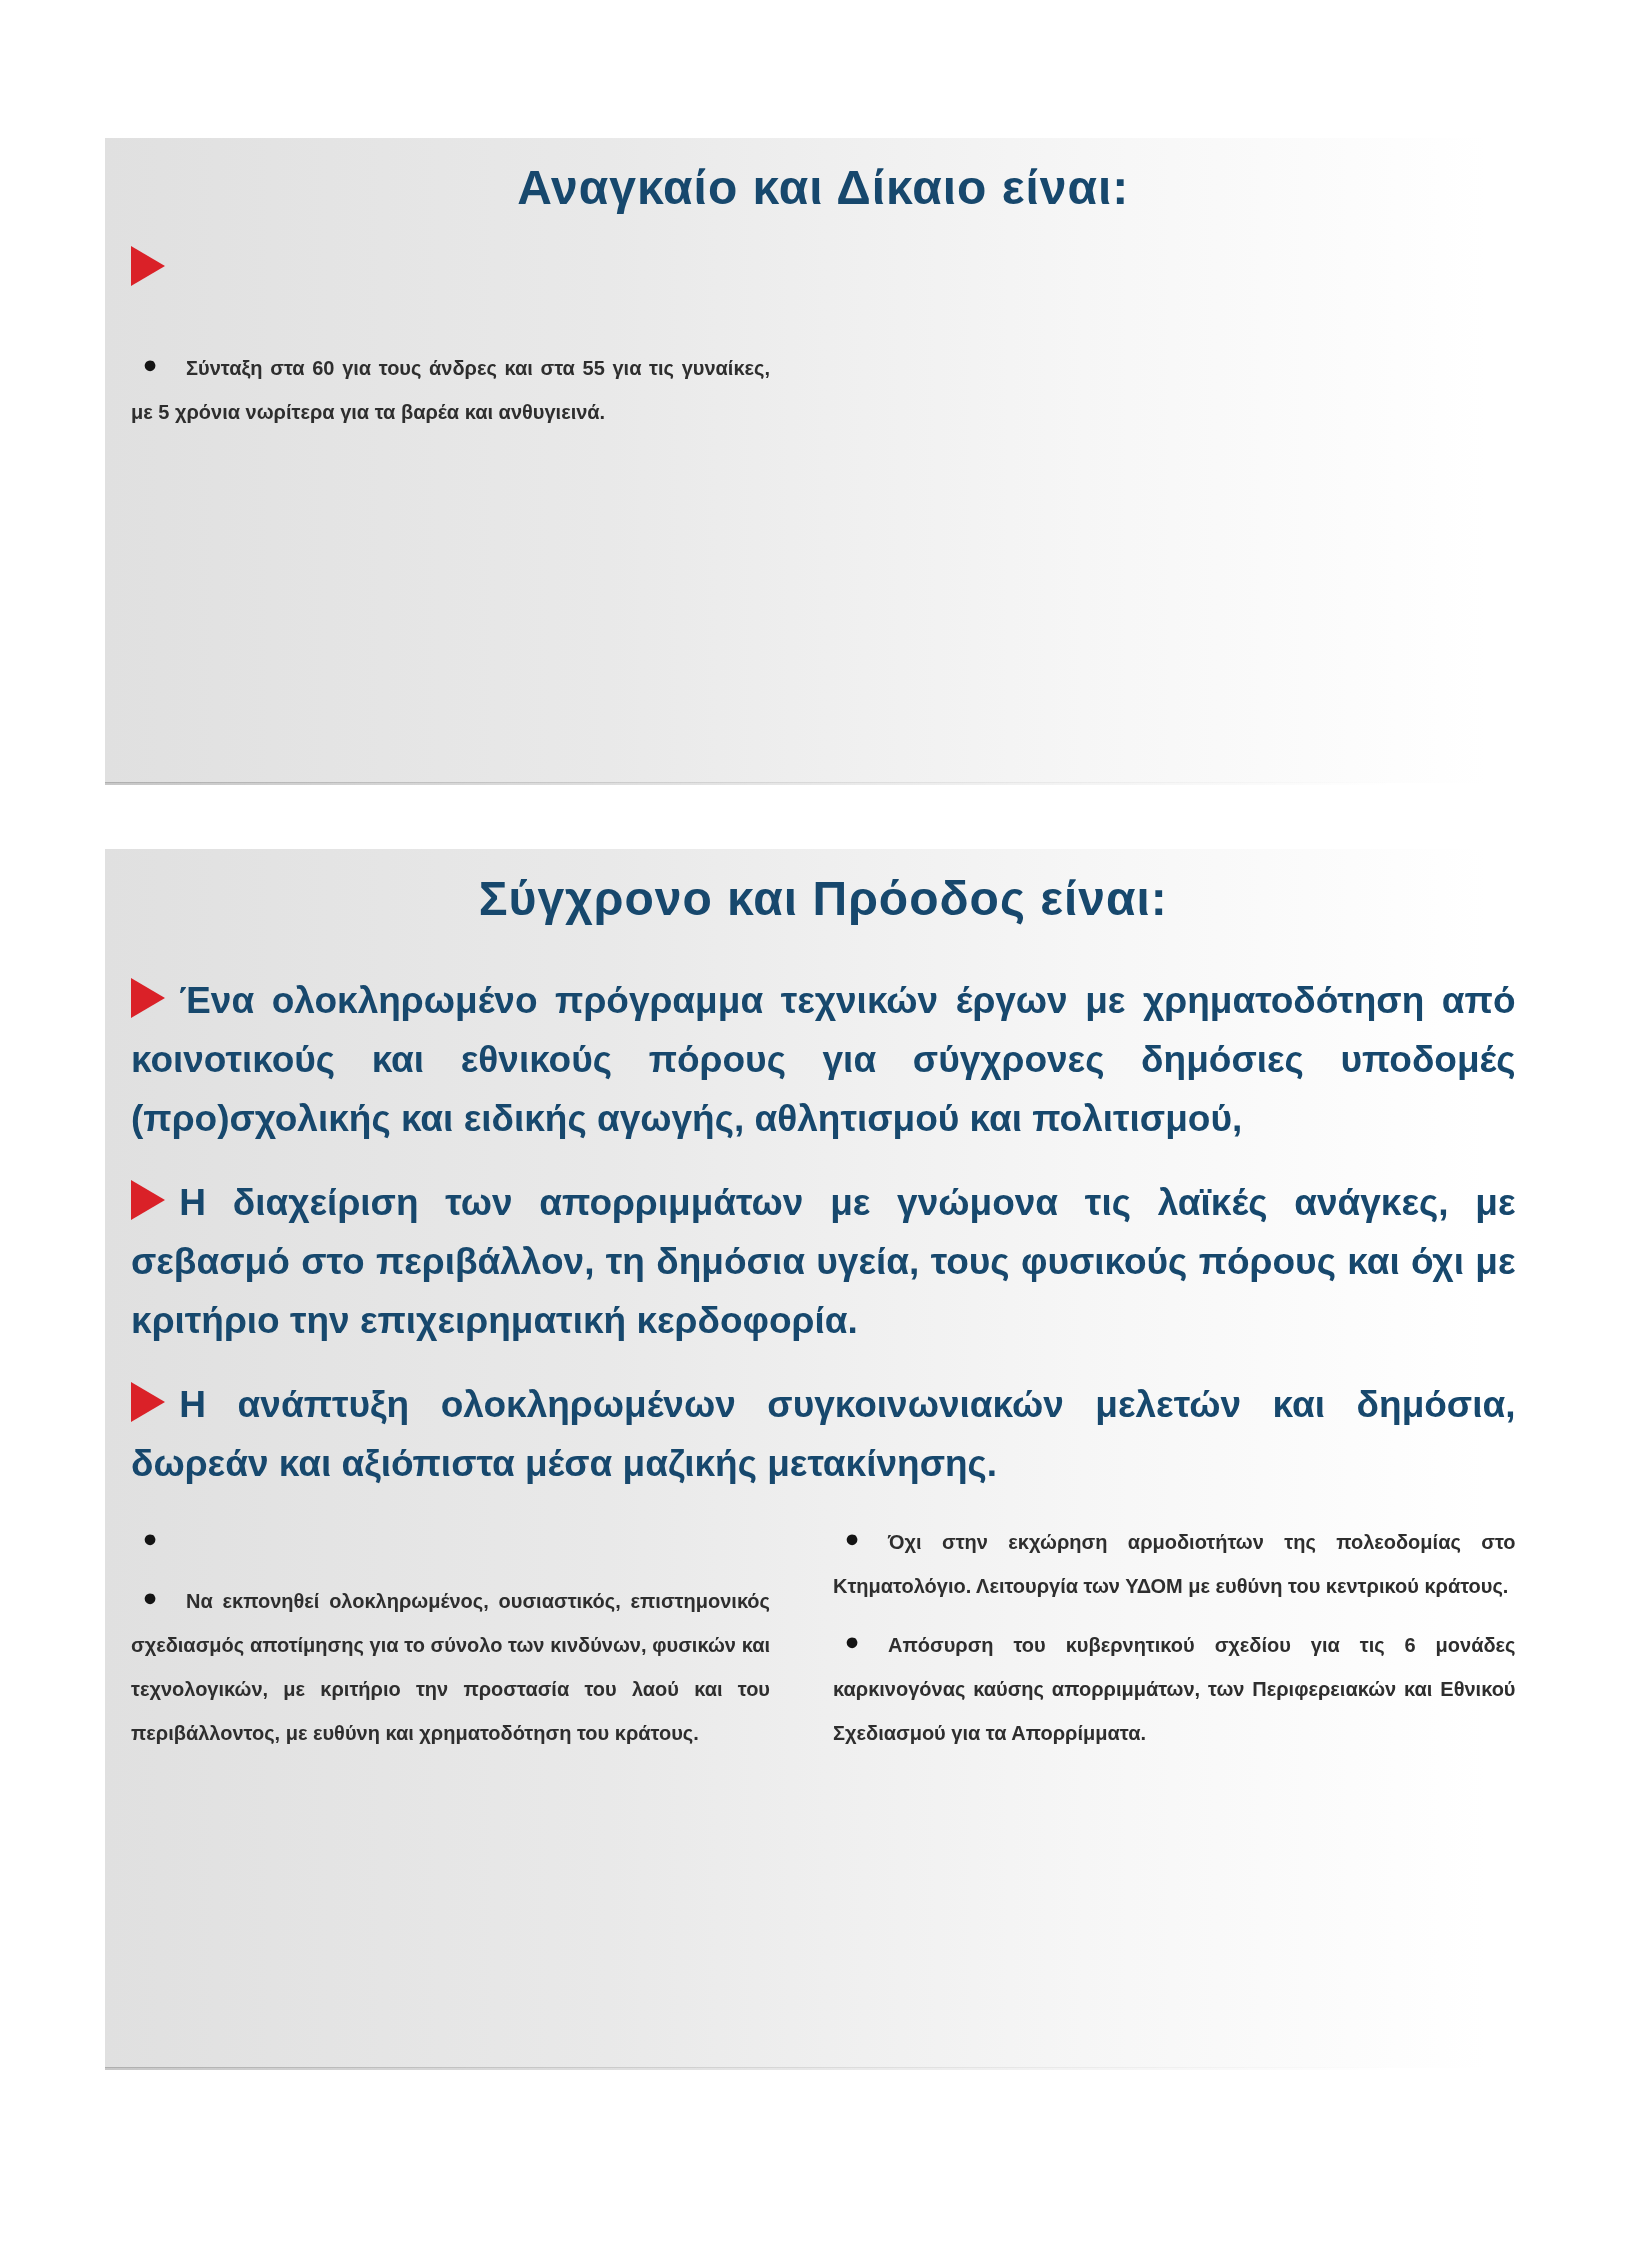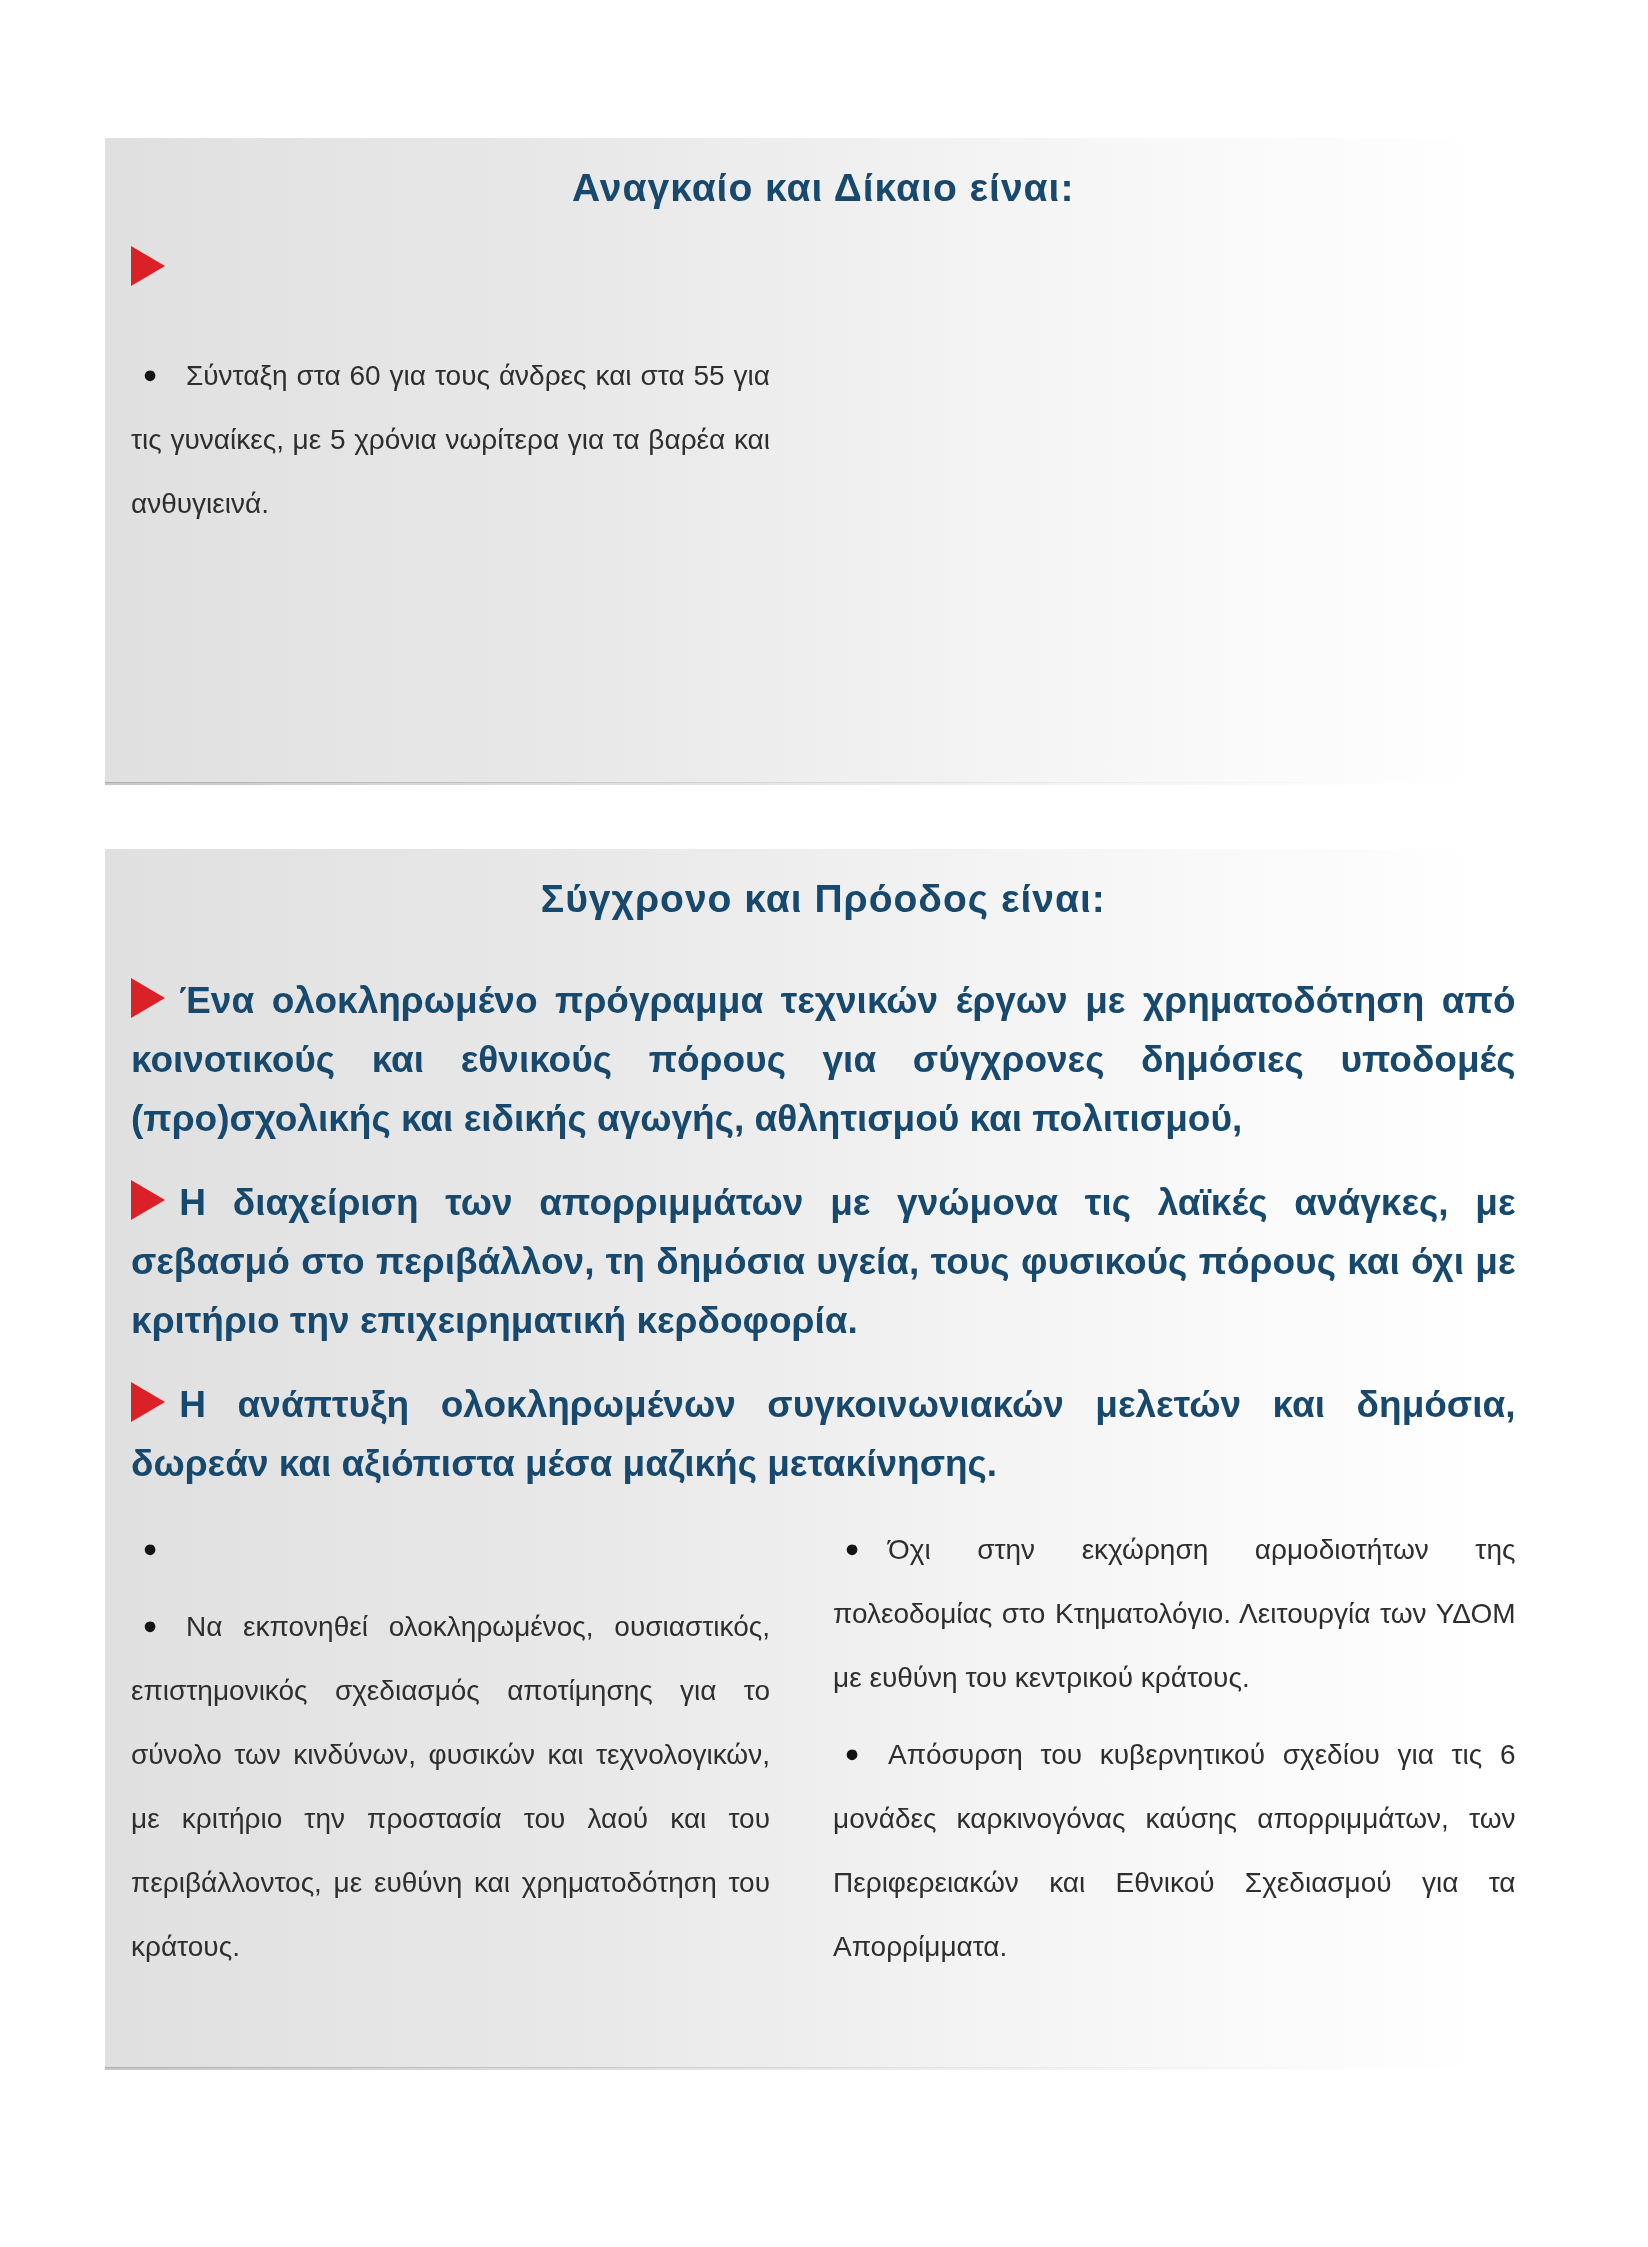--- a/index.html
+++ b/index.html
@@ -30,21 +30,21 @@
     height: 2.9px;
     background: linear-gradient(to right, rgba(0,0,0,0.22), rgba(0,0,0,0.05) 65%, rgba(0,0,0,0) 90%);
   }
   .panel-1 { top: 138px; height: 645px; }
   .panel-2 { top: 849px; height: 1219px; }
 
   .panel-title {
     margin: 0;
     padding-top: 3.8px;
     text-align: center;
-    font-size: 39px;
+    font-size: 48px;
     line-height: 53px;
     font-weight: bold;
     letter-spacing: 1px;
     color: #17486d;
   }
   .arrow-item {
     margin: 25px 0 0 0;
     font-size: 37px;
     line-height: 59px;
     font-weight: bold;
@@ -65,23 +65,23 @@
   .dot-columns {
     display: flex;
     margin-top: 46px;
   }
   .panel-2 .dot-columns { margin-top: 25px; }
   .dot-col { box-sizing: border-box; }
   .dot-col-left  { width: 639px; margin-right: 63px; flex: none; }
   .dot-col-right { flex: 1; }
   .dot-item {
     margin: 0 0 13.3px 0;
-    font-size: 28px;
-    line-height: 64px;
-    font-weight: 400;
+    font-size: 20px;
+    line-height: 44px;
+    font-weight: 700;
     color: #2e2e2e;
     text-align: justify;
   }
   .dot {
     display: inline-block;
     padding-left: 11.4px;
     margin-right: 28.5px;
   }
   .dot::before {
     content: "\25CF";

